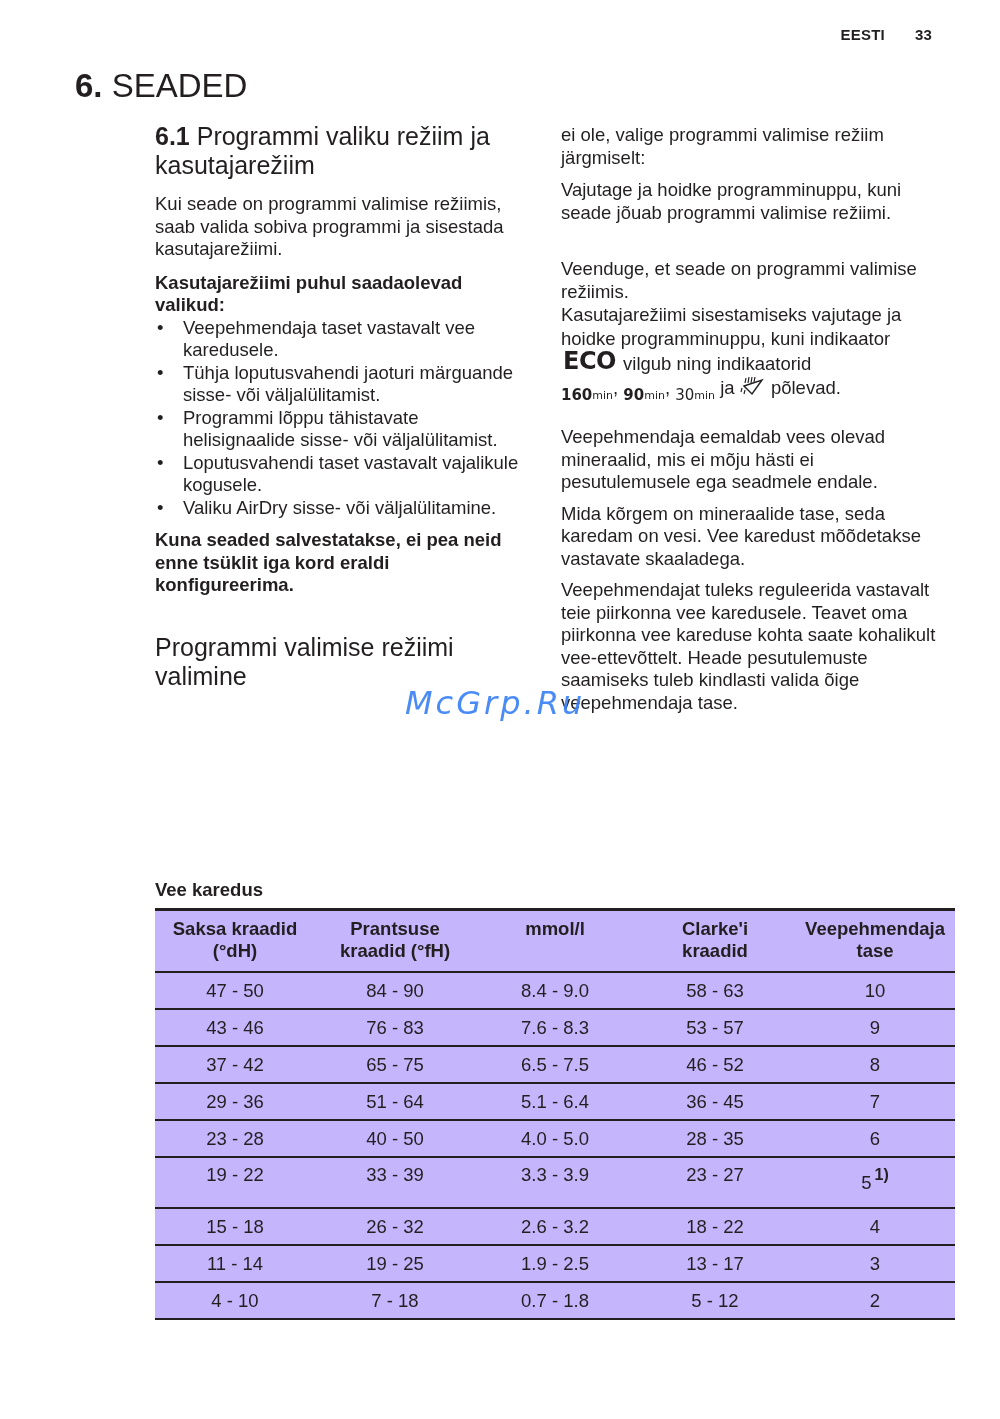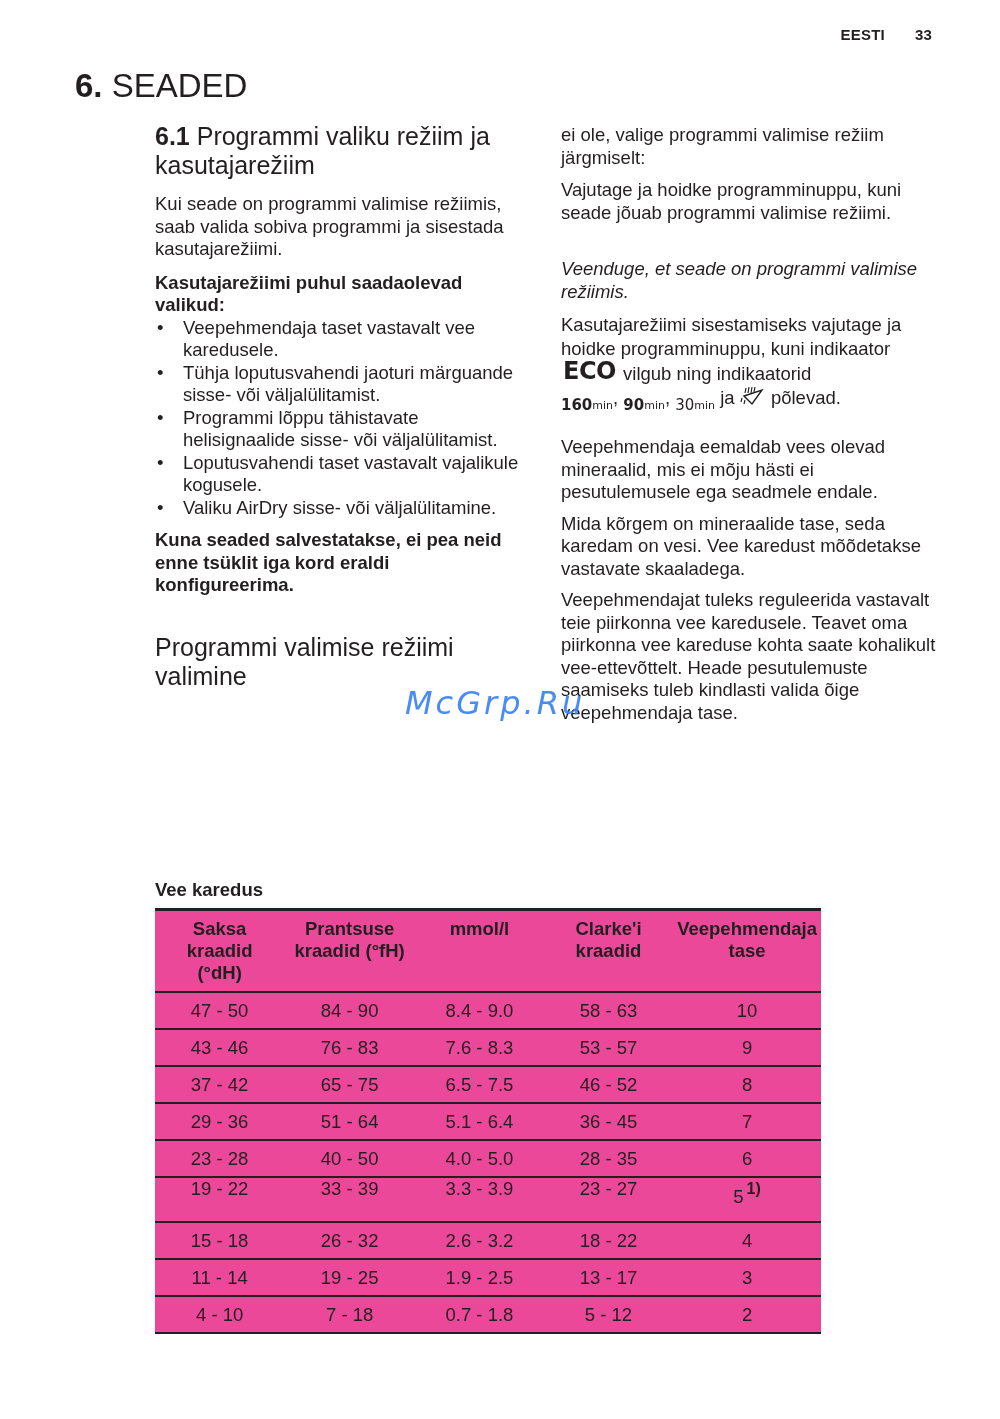--- a/index.html
+++ b/index.html
@@ -45,35 +45,35 @@
     position: absolute; left: 405px; top: 684px;
     font-family: "DejaVu Sans", sans-serif; font-style: oblique;
     font-size: 32px; color: #3b82f6; letter-spacing: 3px;
     opacity: 0.92; pointer-events: none;
   }
   .table-caption {
     position: absolute; left: 155px; top: 879px;
     font-weight: bold; font-size: 18.5px;
   }
   table.hardness {
-    position: absolute; left: 155px; top: 908px; width: 666px;
-    border-collapse: collapse; background: #ec4899;
+    position: absolute; left: 155px; top: 908px; width: 800px;
+    border-collapse: collapse; background: #c4b5fd;
     font-size: 18.5px; color: #231f20;
   }
   table.hardness th {
     font-weight: bold; text-align: center; vertical-align: top;
     padding: 7px 4px 7px 4px; line-height: 22px; height: 46px;
     border-top: 3px solid #231f20; border-bottom: 2px solid #231f20;
   }
   table.hardness td {
     text-align: center; height: 35px; padding: 0;
     border-bottom: 2px solid #231f20; line-height: 22px;
   }
   table.hardness tr.tall td { height: 43px; }
-  table.hardness tr.tall td { vertical-align: top; }
+  table.hardness tr.tall td { vertical-align: top; padding-top: 6px; }
   .fn { font-weight: bold; font-size: 16px; vertical-align: 3px; margin-left: 3px; }
   .lvl5 { position: relative; top: 6px; }
 </style>
 </head>
 <body>
 
 <div class="page-header">
   <span>EESTI</span>
   <span>33</span>
 </div>
@@ -99,21 +99,21 @@
   </ul>
   <p class="bold" style="margin-bottom:36px;">Kuna seaded salvestatakse, ei pea neid enne tsüklit iga kord eraldi konfigureerima.</p>
 
   <h2 style="margin-bottom:13px;">Programmi valimise režiimi valimine</h2>
 </div>
 
 <div class="col col-right">
   <p style="margin-bottom:10px;">ei ole, valige programmi valimise režiim järgmiselt:</p>
   <p style="margin-bottom:34px;">Vajutage ja hoidke programminuppu, kuni seade jõuab programmi valimise režiimi.</p>
 
-  <p style="margin-bottom:10px;font-style:italic;">Veenduge, et seade on programmi valimise režiimis.</p>
+  <p style="margin-bottom:0;">Veenduge, et seade on programmi valimise režiimis.</p>
   <p style="line-height:24px; margin-bottom:22px;">
     <span>Kasutajarežiimi sisestamiseks vajutage ja hoidke programminuppu, kuni indikaator</span>
     <span class="eco-icon">ECO</span>
     <span>vilgub ning indikaatorid</span><br>
     <span class="time-icon">
       <span class="t bold">160</span>
       <span class="m">min</span>
     </span><span>,</span>
     <span class="time-icon">
       <span class="t bold">90</span>

